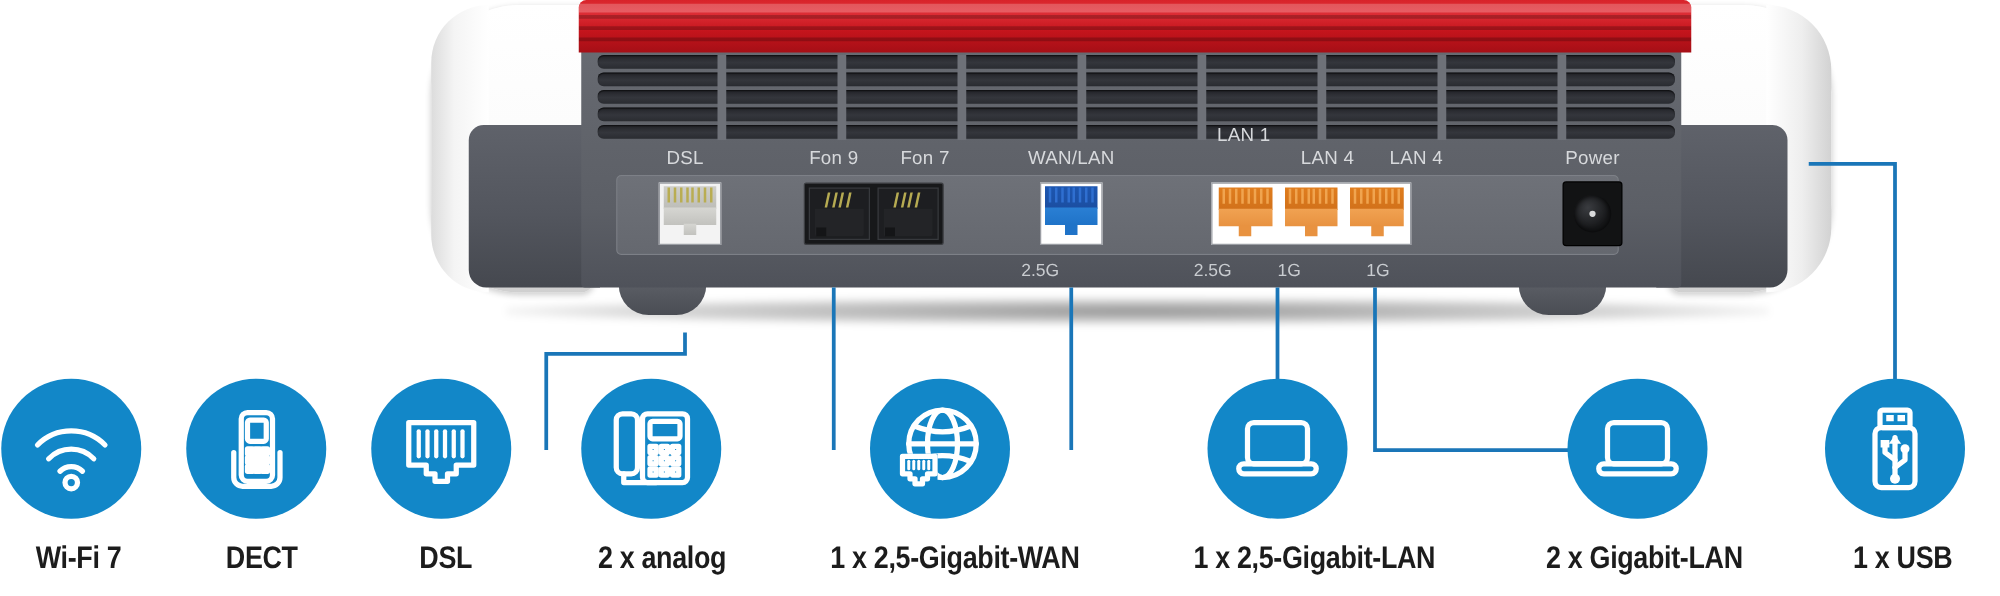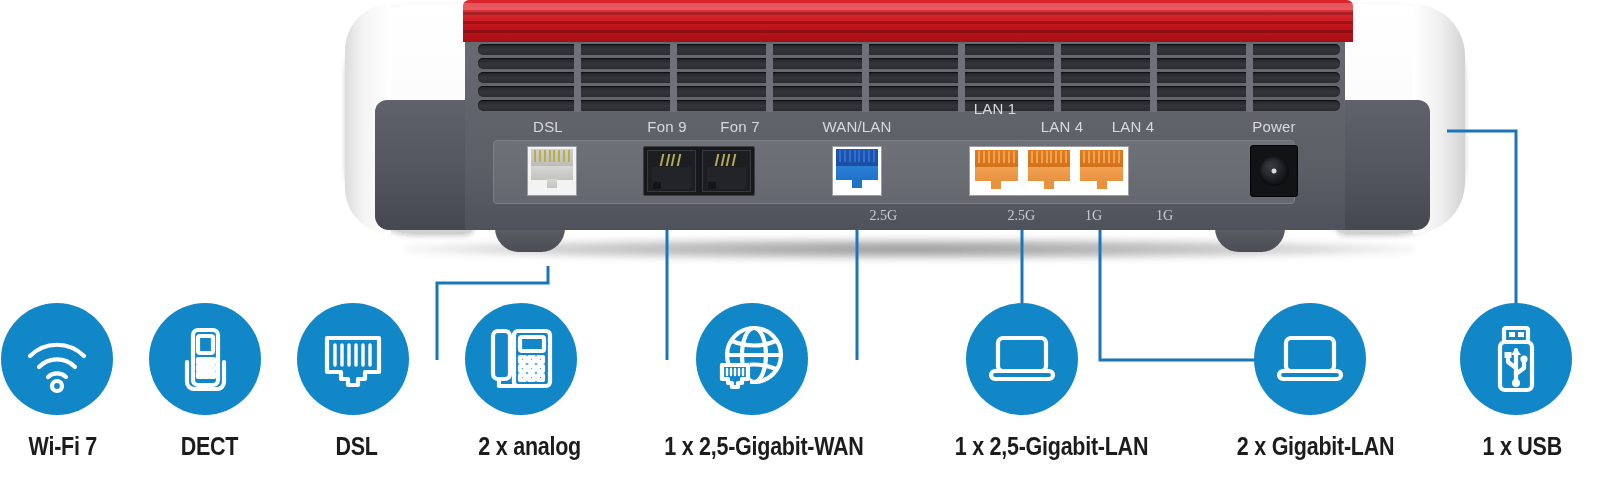--- a/index.html
+++ b/index.html
@@ -48,21 +48,21 @@
         background:linear-gradient(180deg,#232429 0%,#34363c 55%,#2a2c31 100%);
         box-shadow:inset 0 1px 1px rgba(0,0,0,.6);}
   .vdiv{position:absolute;top:0;width:7px;height:100%;background:#6e7178;}
 
   
   .panel{position:absolute;left:148px;top:140px;width:800px;height:62px;
        border:1px solid #7d8087;border-radius:4px;
        background:linear-gradient(180deg,#6e7178 0%,#65686f 100%);}
   .plabel{position:absolute;top:118px;color:#d7d9dc;font-size:15px;letter-spacing:.2px;
        text-align:center;}
-  .slabel{position:absolute;top:206px;color:#c9ccd0;font-size:14px;text-align:right;font-family:Liberation Serif, serif;}
+  .slabel{position:absolute;top:206px;color:#c9ccd0;font-size:14px;text-align:left;}
 
   
   .jack{position:absolute;top:146px;width:50px;height:50px;border-radius:2px;}
   .rjbox{position:absolute;left:0;top:0;width:100%;height:100%;background:#ffffff;
        border:1px solid #9a9da3;box-sizing:border-box;}
   .plug{position:absolute;left:4px;top:3px;right:4px;height:40px;}
   .plug .head{position:absolute;left:0;top:0;width:100%;height:18px;}
   .plug .pins{position:absolute;left:3px;top:1px;right:3px;height:12px;
        display:flex;justify-content:space-between;}
   .plug .pins i{width:2px;height:100%;background:#b9ad52;display:block;}

